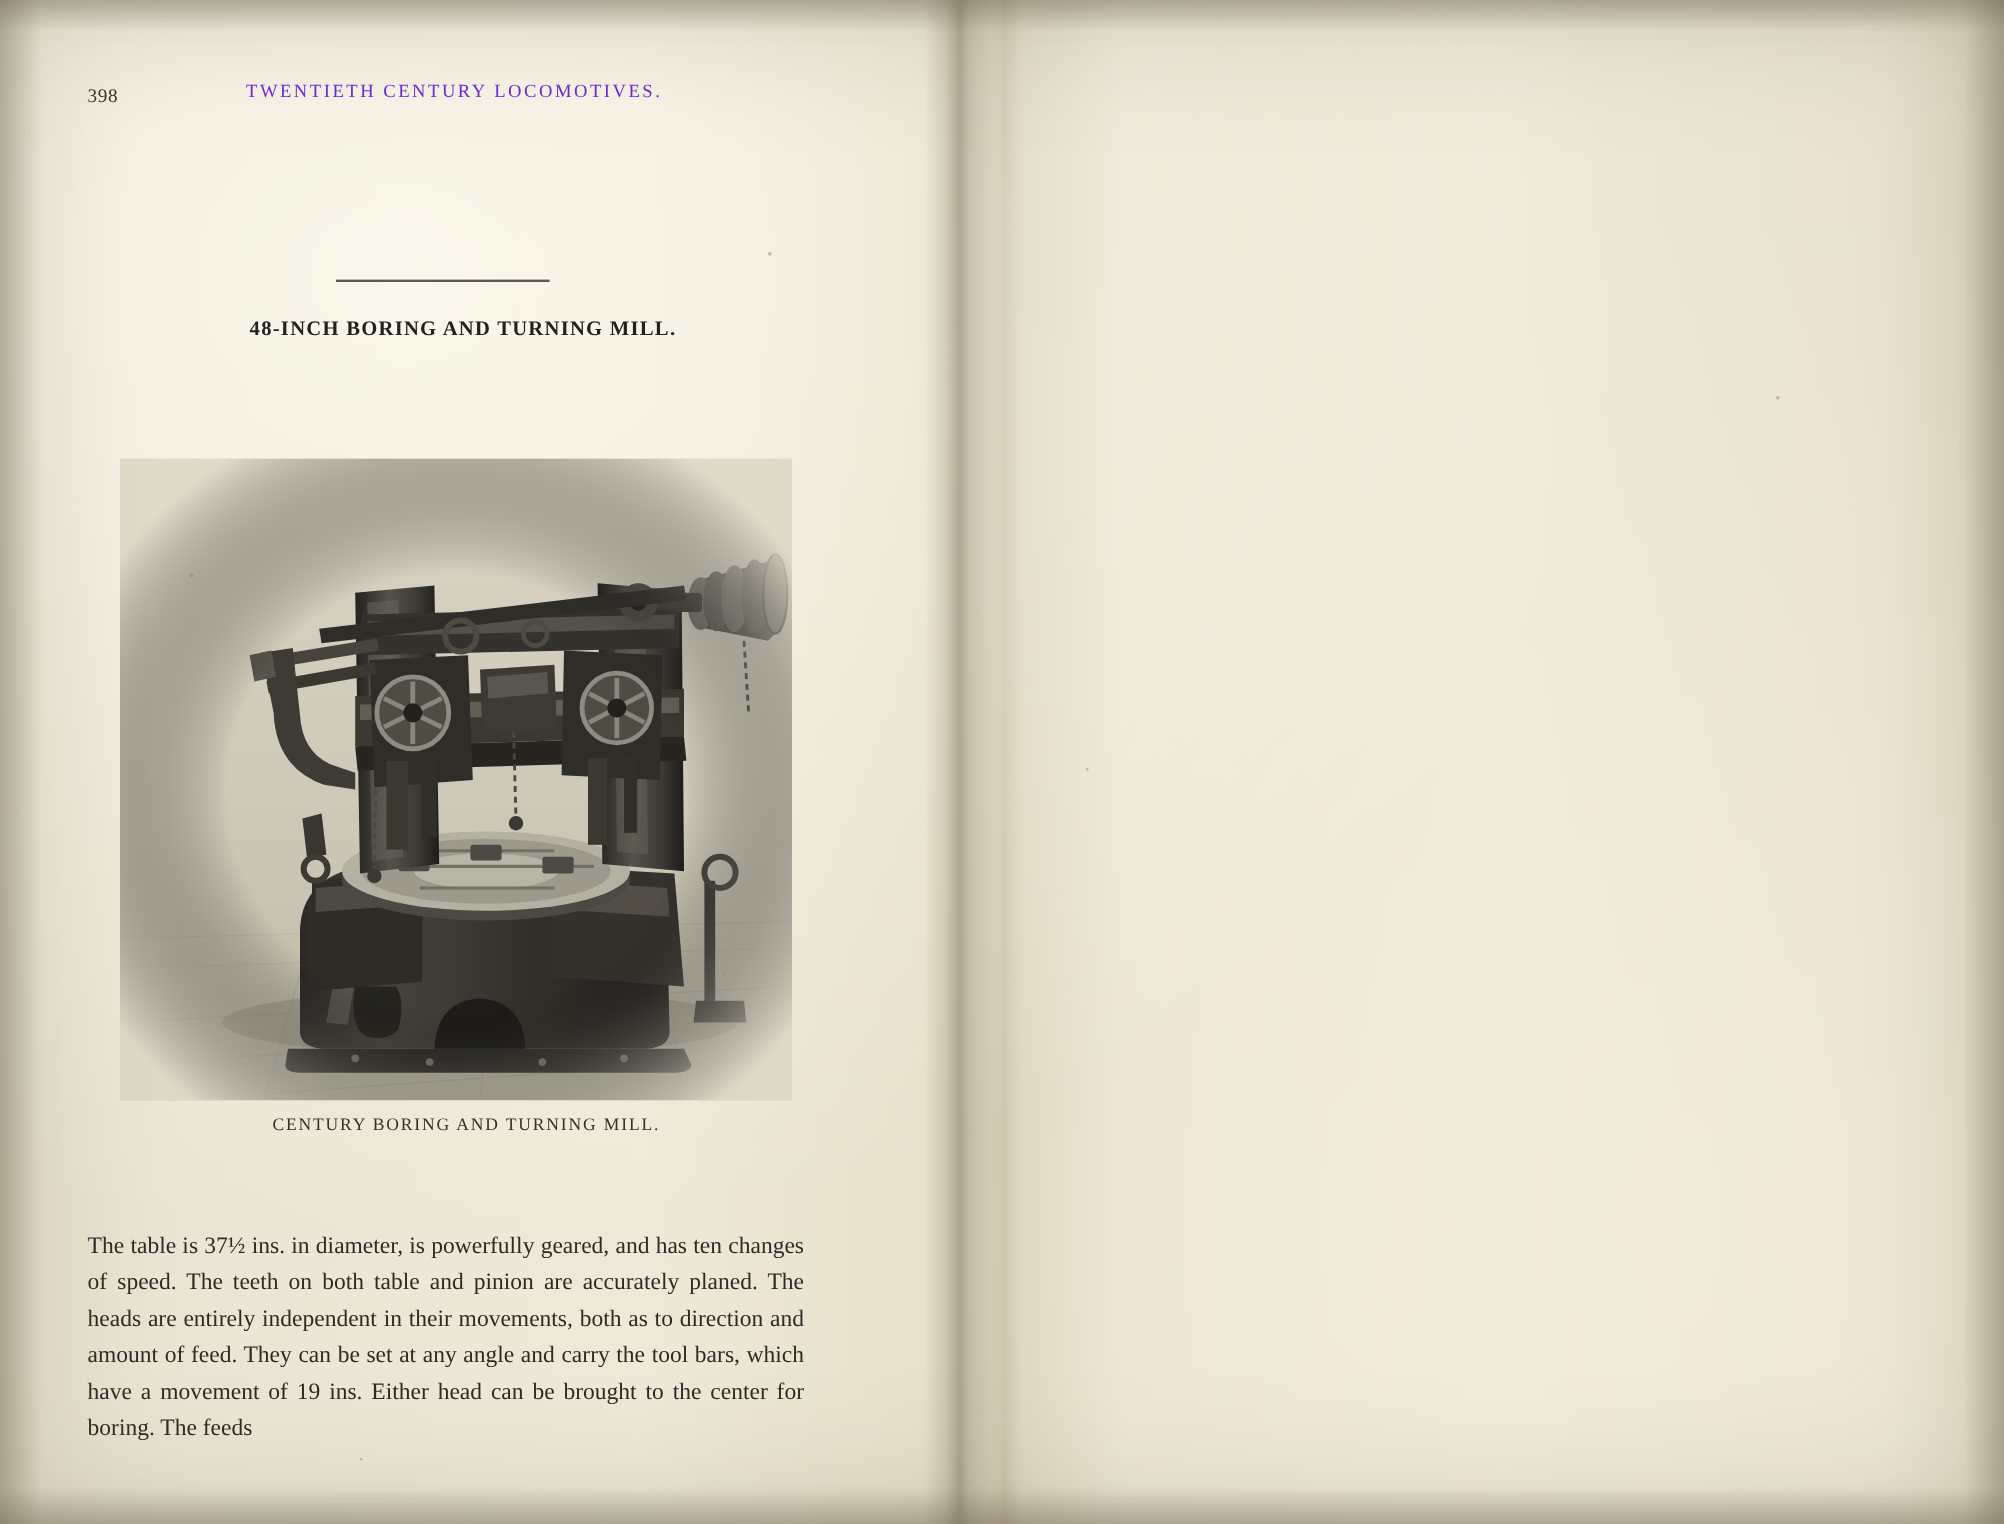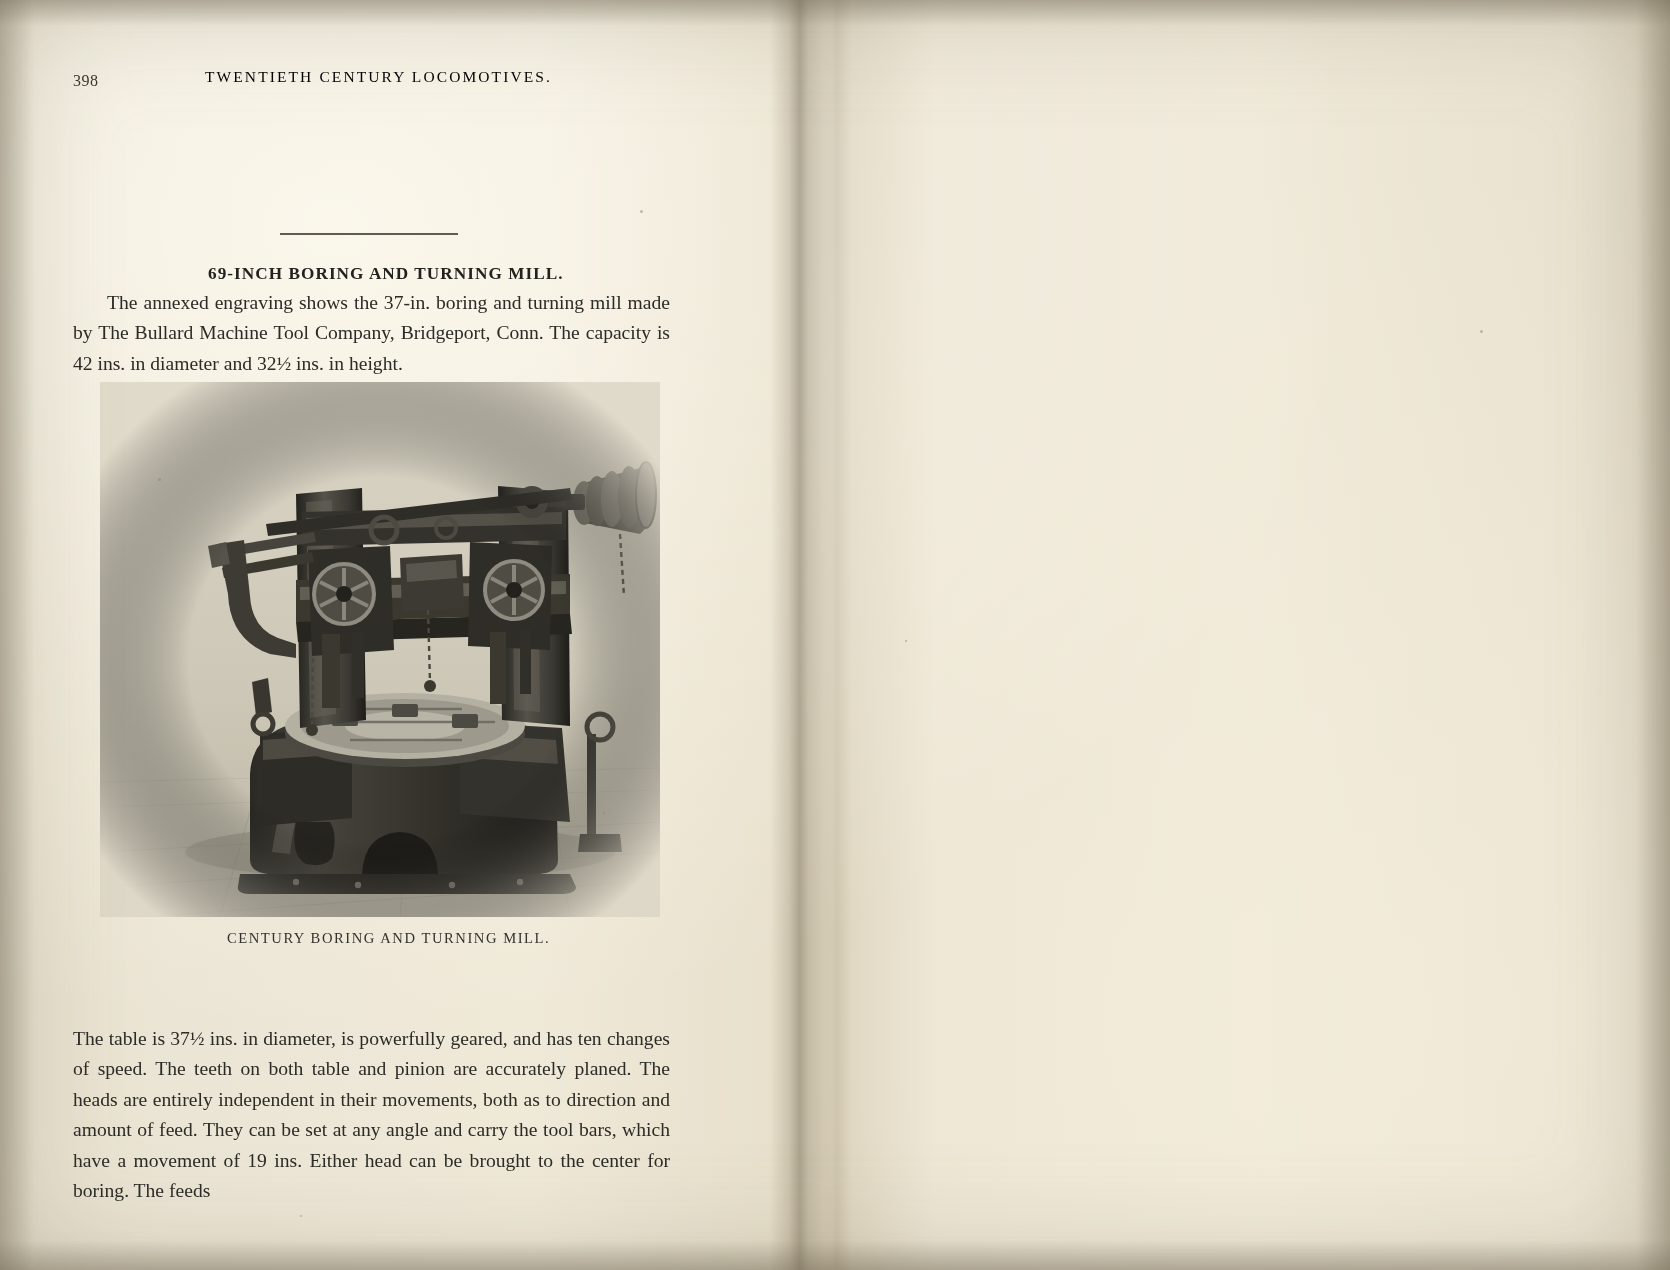--- a/index.html
+++ b/index.html
@@ -78,21 +78,21 @@
   .page-right { left: 830px; width: 840px; }
 
   .running-head {
     position: absolute;
     top: 68px;
     font-size: 15.5px;
     letter-spacing: 2.1px;
     font-variant: small-caps;
     text-transform: uppercase;
     font-weight: 500;
-    color: #000000;
+    color: #6d28d9;
     white-space: nowrap;
   }
   .rh-left  { left: 205px; }
 
   .folio {
     position: absolute;
     top: 72px;
     font-size: 16px;
     color: #35342f;
     letter-spacing: 0.5px;
@@ -172,25 +172,22 @@
 
   <div class="page page-left">
 
     <div class="folio folio-left">398</div>
 
     <div class="running-head rh-left">TWENTIETH CENTURY LOCOMOTIVES.</div>
 
 
     <div class="rule rule-left"></div>
 
-    <div class="section-head sh-left">69-INCH BORING AND TURNING MILL.</div>
-
-    <div class="col lcol txt-mid-left">
-      <p class="indent">The annexed engraving shows the 37-in. boring and turning mill made by The Bullard Machine Tool Company, Bridgeport, Conn.   The capacity is 42 ins. in diameter and 32½ ins. in height.</p>
-    </div>
+    <div class="section-head sh-left">48-INCH BORING AND TURNING MILL.</div>
+
 
     <div class="plate-left">
       <svg viewBox="0 0 560 535" width="560" height="535" aria-hidden="true">
         <defs>
           <linearGradient id="flr" x1="0" y1="0" x2="0" y2="1">
             <stop offset="0%" stop-color="#d9d4c4"></stop>
             <stop offset="55%" stop-color="#cdc8b7"></stop>
             <stop offset="100%" stop-color="#bdb8a6"></stop>
           </linearGradient>
           <linearGradient id="base" x1="0" y1="0" x2="1" y2="0">

